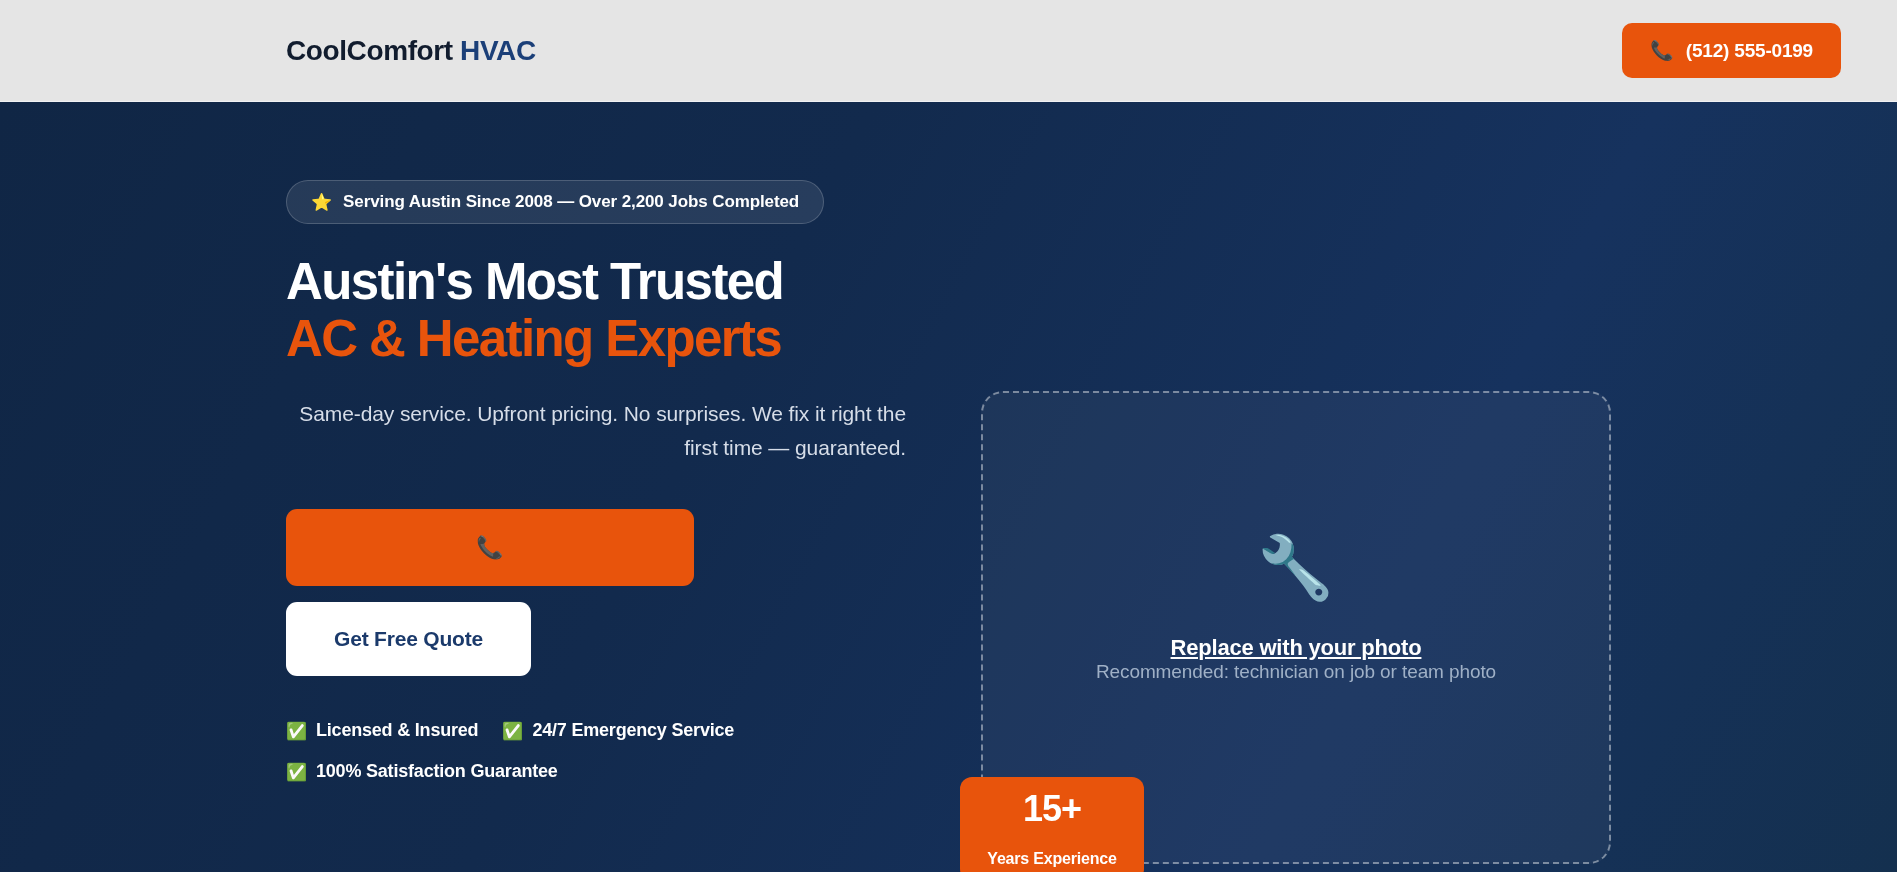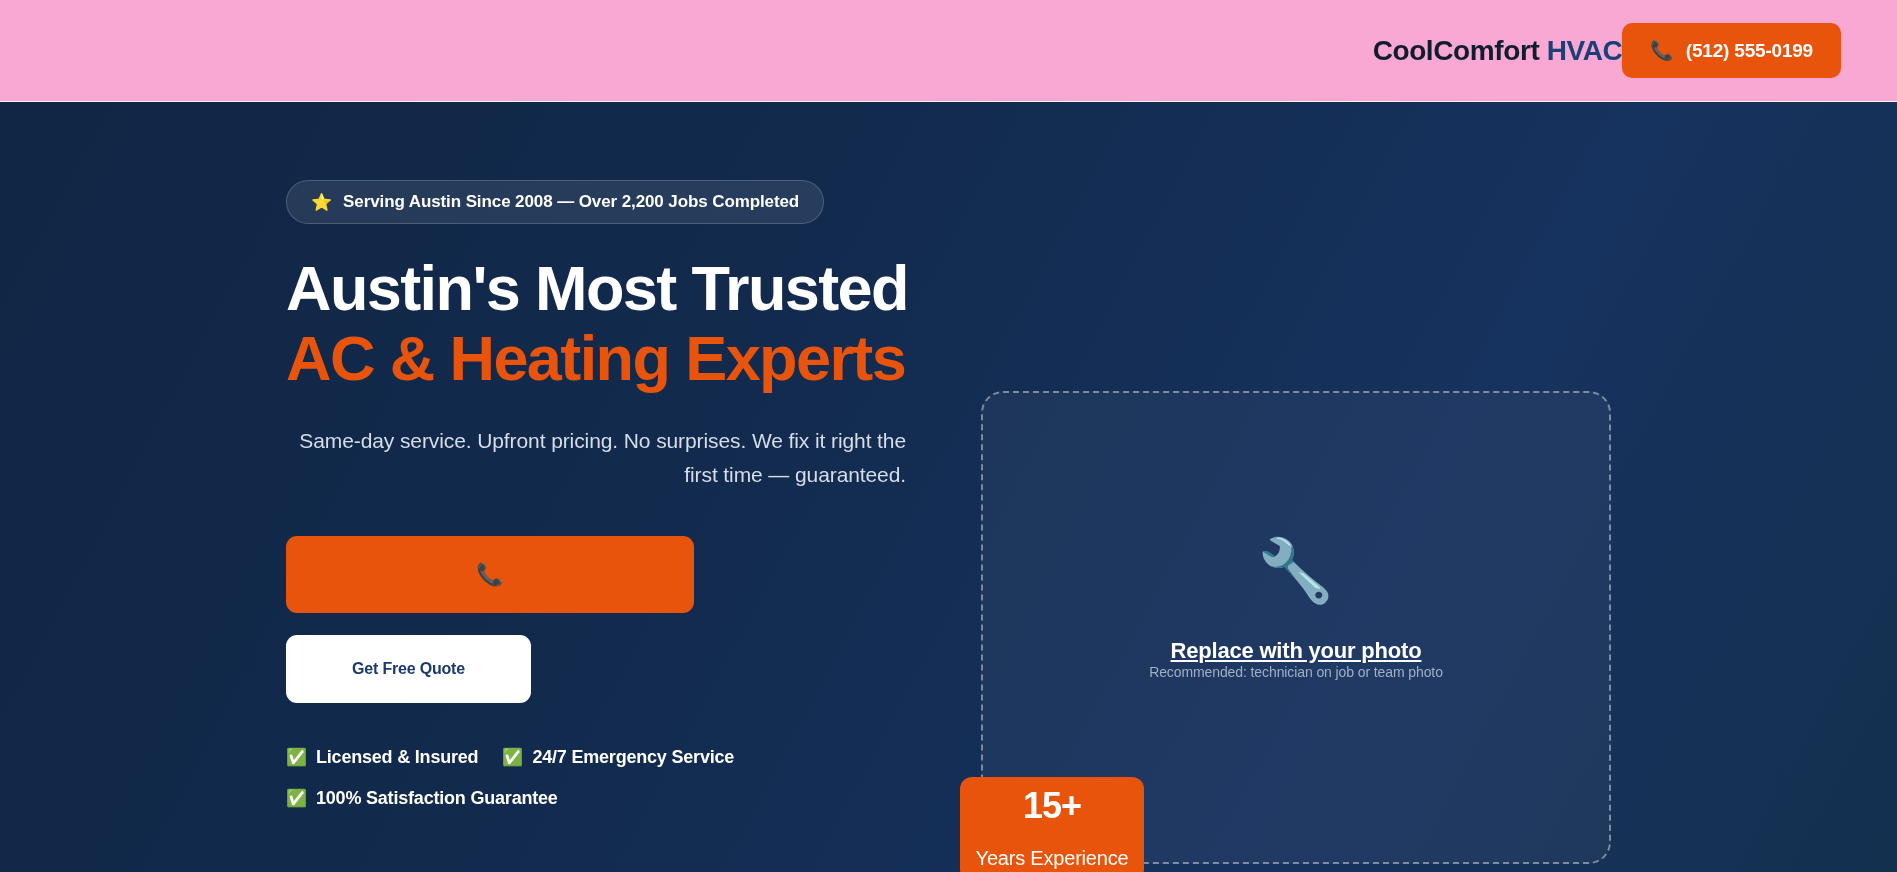--- a/index.html
+++ b/index.html
@@ -6,24 +6,24 @@
   html, body {
     width:1897px; height:872px;
     overflow:hidden;
     font-family:"Liberation Sans", sans-serif;
     background:#ffffff;
   }
 
   
   .site-header{
     height:102px;
-    background:#f9a8d4;
-    display:flex;
-    align-items:center;
-    justify-content:flex-end;
+    background:#e5e5e5;
+    display:flex;
+    align-items:center;
+    justify-content:space-between;
     padding:0 56px 0 286px;
     border-bottom:1px solid #f0f1f3;
     position:relative;
     z-index:5;
   }
   .brand{
     font-size:28px;
     font-weight:700;
     letter-spacing:-0.4px;
     white-space:nowrap;
@@ -81,21 +81,21 @@
     color:#ffffff;
     font-size:17px;
     font-weight:700;
     letter-spacing:-0.1px;
     white-space:nowrap;
   }
   .eyebrow-badge .star{ font-size:17px; }
 
   .hero-title{
     margin-top:30px;
-    font-size:63px;
+    font-size:51px;
     line-height:1.11;
     font-weight:700;
     color:#ffffff;
     letter-spacing:-1.6px;
   }
   .hero-title .accent-line{ color:#e8540c; display:block; }
 
   .hero-sub{
     margin-top:30px;
     font-size:21px;
@@ -121,31 +121,31 @@
     border-radius:11px;
     padding:26px 20px;
     font-size:22px;
     font-weight:700;
     cursor:pointer;
     letter-spacing:-0.3px;
     white-space:nowrap;
     font-family:"Liberation Sans", sans-serif;
   }
   .cta-secondary{
-    margin-top:22px;
+    margin-top:16px;
     display:flex;
     align-items:center;
     justify-content:center;
     width:245px;
     background:#ffffff;
     color:#1b3a6b;
     border:none;
     border-radius:11px;
     padding:25px 20px;
-    font-size:16px;
+    font-size:21px;
     font-weight:700;
     cursor:pointer;
     letter-spacing:-0.2px;
     white-space:nowrap;
     font-family:"Liberation Sans", sans-serif;
   }
 
   .trust-list{
     margin-top:44px;
     display:flex;
@@ -193,21 +193,21 @@
   .photo-title{
     margin-top:36px;
     color:#ffffff;
     font-size:22px;
     font-weight:700;
     letter-spacing:-0.2px;
     text-decoration:underline;
   }
   .photo-hint{
     color:#9fb0c6;
-    font-size:14px;
+    font-size:19px;
     font-weight:400;
     letter-spacing:-0.1px;
   }
 
   .years-badge{
     position:absolute;
     left:-21px;
     top:386px;
     width:184px;
     height:104px;
@@ -220,22 +220,22 @@
     color:#ffffff;
   }
   .years-badge .years-num{
     font-size:36px;
     font-weight:700;
     line-height:1;
     letter-spacing:-1px;
   }
   .years-badge .years-label{
     margin-top:23px;
-    font-size:20px;
-    font-weight:400;
+    font-size:16px;
+    font-weight:700;
     letter-spacing:-0.2px;
   }
 </style>
 </head>
 <body>
 
 <header class="site-header">
   <div class="brand">
     <span>CoolComfort</span>
     <span class="brand-accent">HVAC</span>

